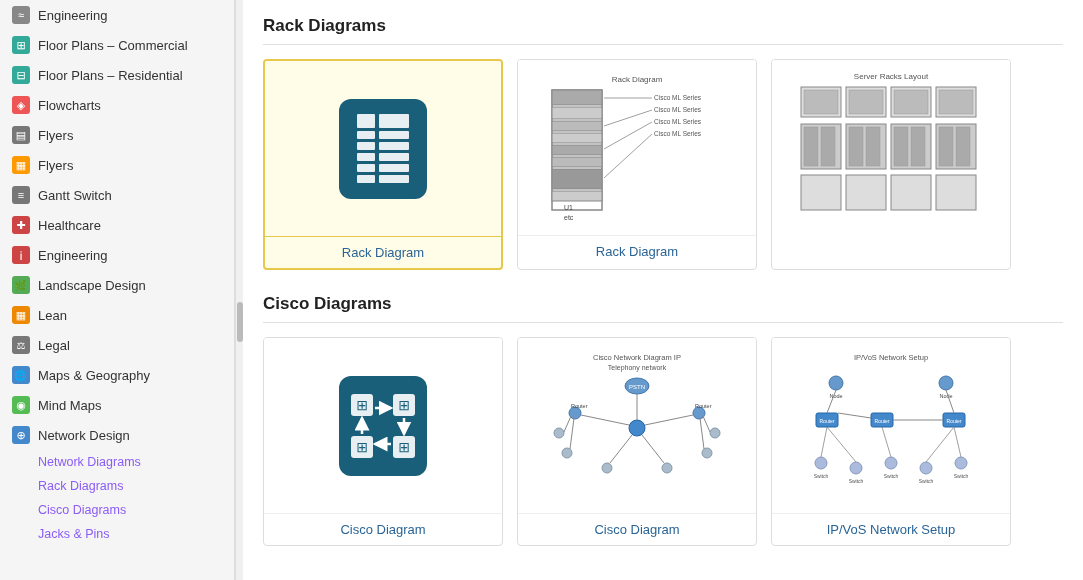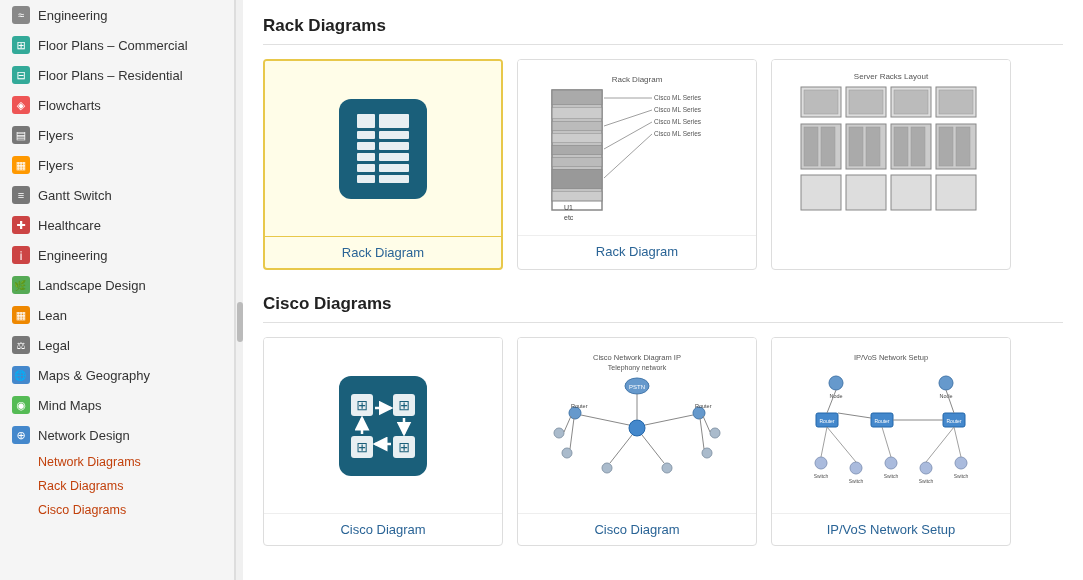--- a/index.html
+++ b/index.html
@@ -29,21 +29,21 @@
       border-radius: 3px;
       display: flex; align-items: center; justify-content: center;
       font-size: 11px;
       flex-shrink: 0;
     }
     .sidebar-sub-item {
       display: flex;
       align-items: center;
       padding: 5px 12px 5px 38px;
       cursor: pointer;
-      color: #c2410c;
+      color: #8b5cf6;
       font-size: 12.5px;
     }
 
     
     .sidebar::-webkit-scrollbar { width: 6px; }
     .sidebar::-webkit-scrollbar-thumb { background: #ccc; border-radius: 3px; }
 
     
     .main-content {
       flex: 1;
@@ -212,20 +212,23 @@
   </div>
 
   <div class="sidebar-sub-item">
     <span>Network Diagrams</span>
   </div>
   <div class="sidebar-sub-item">
     <span>Rack Diagrams</span>
   </div>
   <div class="sidebar-sub-item">
     <span>Cisco Diagrams</span>
+  </div>
+  <div class="sidebar-sub-item">
+    <span>Jacks &amp; Pins</span>
   </div>
 </nav>
 
 <div style="position:relative;width:8px;background:#f0f0f0;border-left:1px solid #ddd;">
   <div style="position:absolute;top:52%;width:6px;height:40px;background:#bbb;border-radius:3px;left:1px;"></div>
 </div>
 
 <main class="main-content">
 
   <h2 class="section-title">Rack Diagrams</h2>

